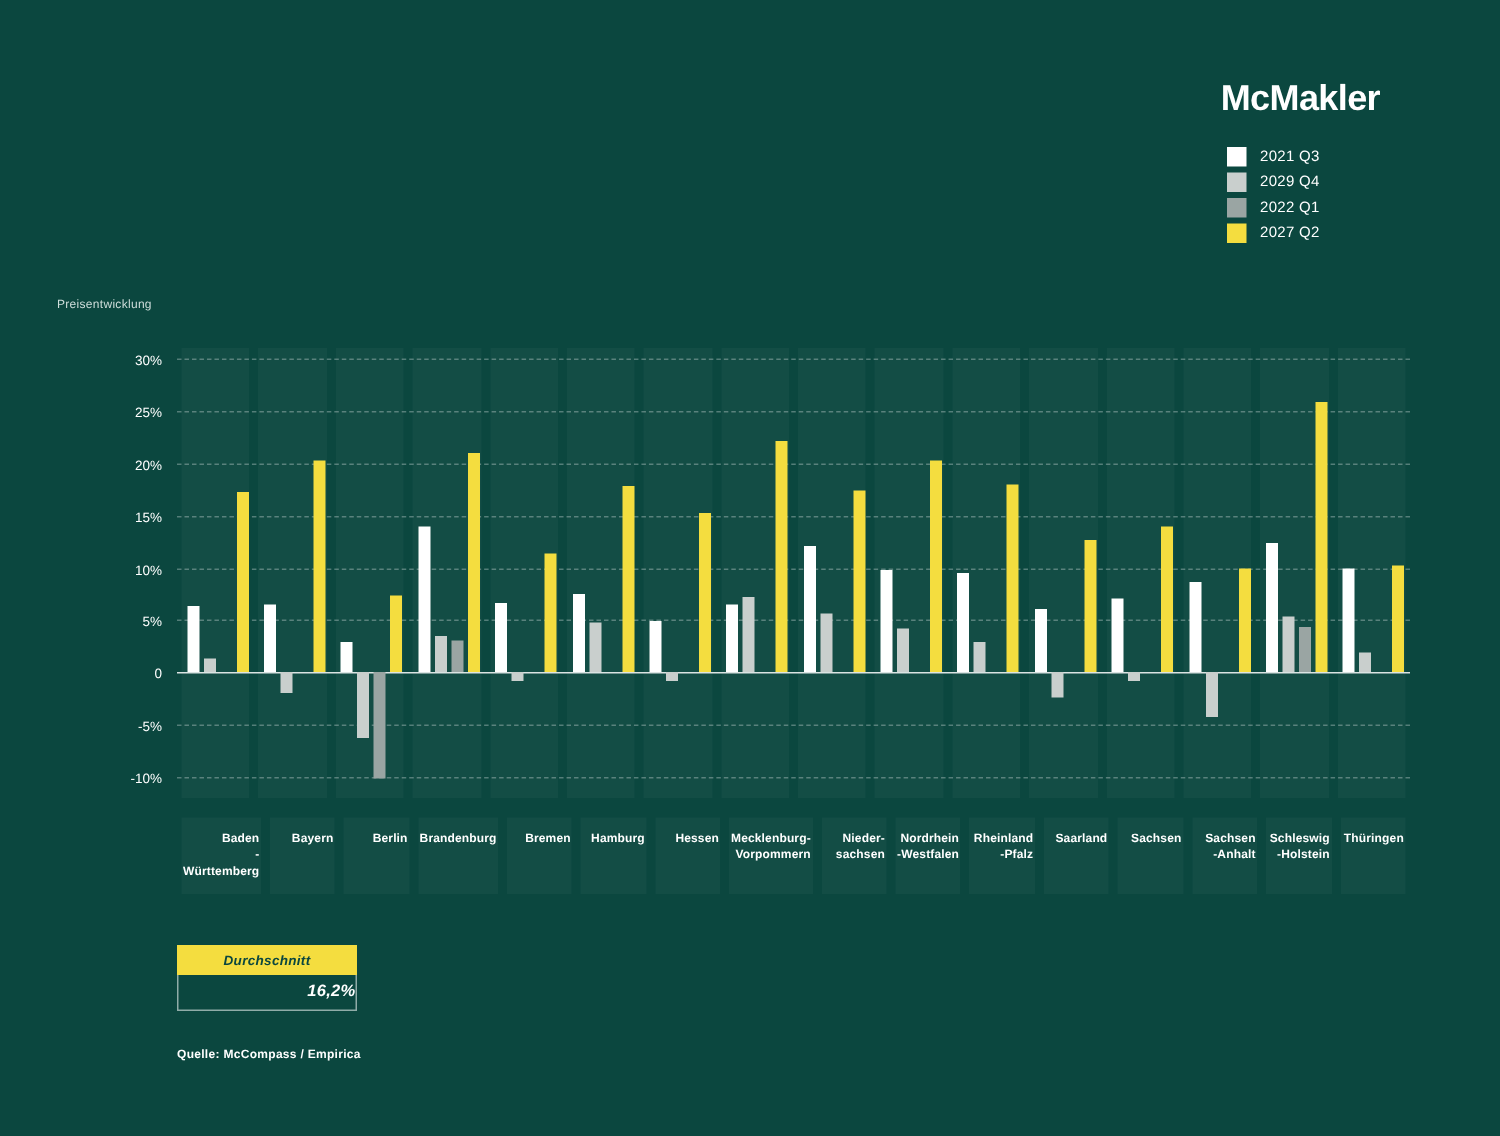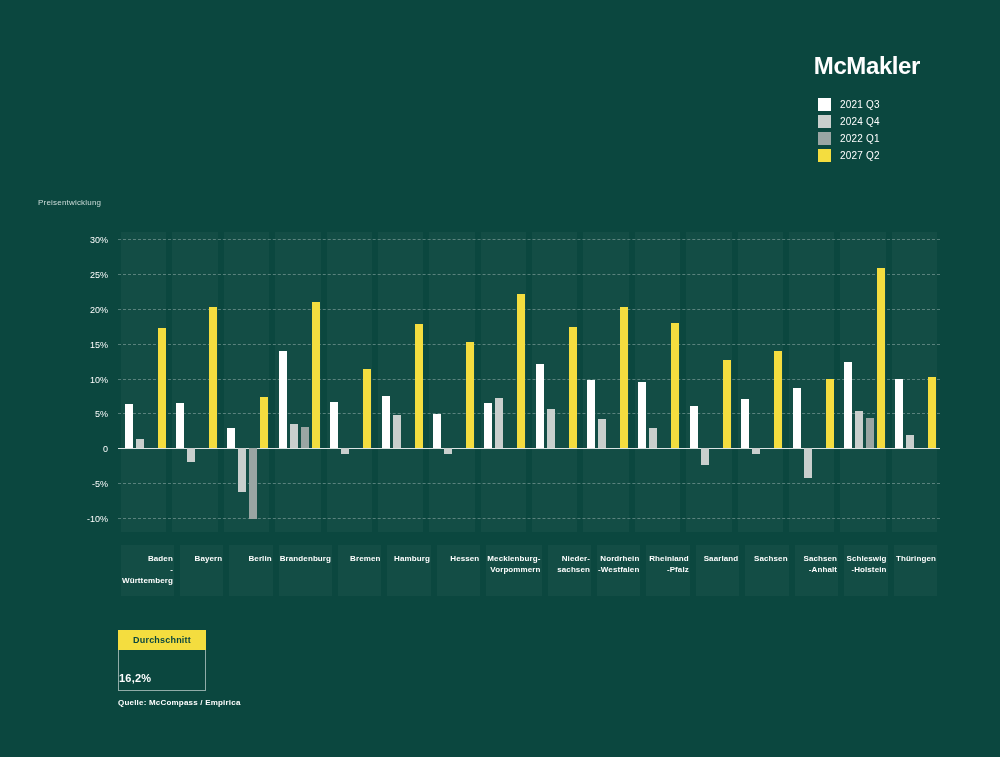--- a/index.html
+++ b/index.html
@@ -161,39 +161,40 @@
     color: #ffffff;
     font-weight: bold;
     letter-spacing: 0.1px;
   }
 
   
   .avg {
     position: absolute;
     left: 118px;
     top: 630px;
-    width: 88px;
+    width: 120px;
+    font-style: italic;
   }
   .avg-head {
     background: #f4dd3f;
     color: #0b473f;
     text-align: center;
     font-size: 9px;
     font-weight: bold;
     padding: 5px 0 5px 0;
     letter-spacing: 0.2px;
   }
   .avg-val {
     border: 1px solid rgba(255,255,255,0.55);
     border-top: none;
-    text-align: left;
+    text-align: right;
     font-size: 11px;
     font-weight: bold;
     color: #ffffff;
-    padding: 22px 0 6px 0;
+    padding: 5px 0 6px 0;
     letter-spacing: 0.2px;
   }
 
   .source {
     position: absolute;
     left: 118px;
     top: 698px;
     font-size: 8px;
     font-weight: bold;
     color: #ffffff;
@@ -207,21 +208,21 @@
 
   <div class="brand">McMakler</div>
 
   <div class="legend" id="legend">
       <div class="legend-row">
         <span class="legend-swatch" style="background: rgb(255, 255, 255);"></span>
         <span class="legend-label">2021 Q3</span>
       </div>
       <div class="legend-row">
         <span class="legend-swatch" style="background: rgb(201, 207, 205);"></span>
-        <span class="legend-label">2024 Q4</span>
+        <span class="legend-label">2029 Q4</span>
       </div>
       <div class="legend-row">
         <span class="legend-swatch" style="background: rgb(154, 165, 163);"></span>
         <span class="legend-label">2022 Q1</span>
       </div>
       <div class="legend-row">
         <span class="legend-swatch" style="background: rgb(244, 221, 63);"></span>
         <span class="legend-label">2027 Q2</span>
       </div>
     </div>

